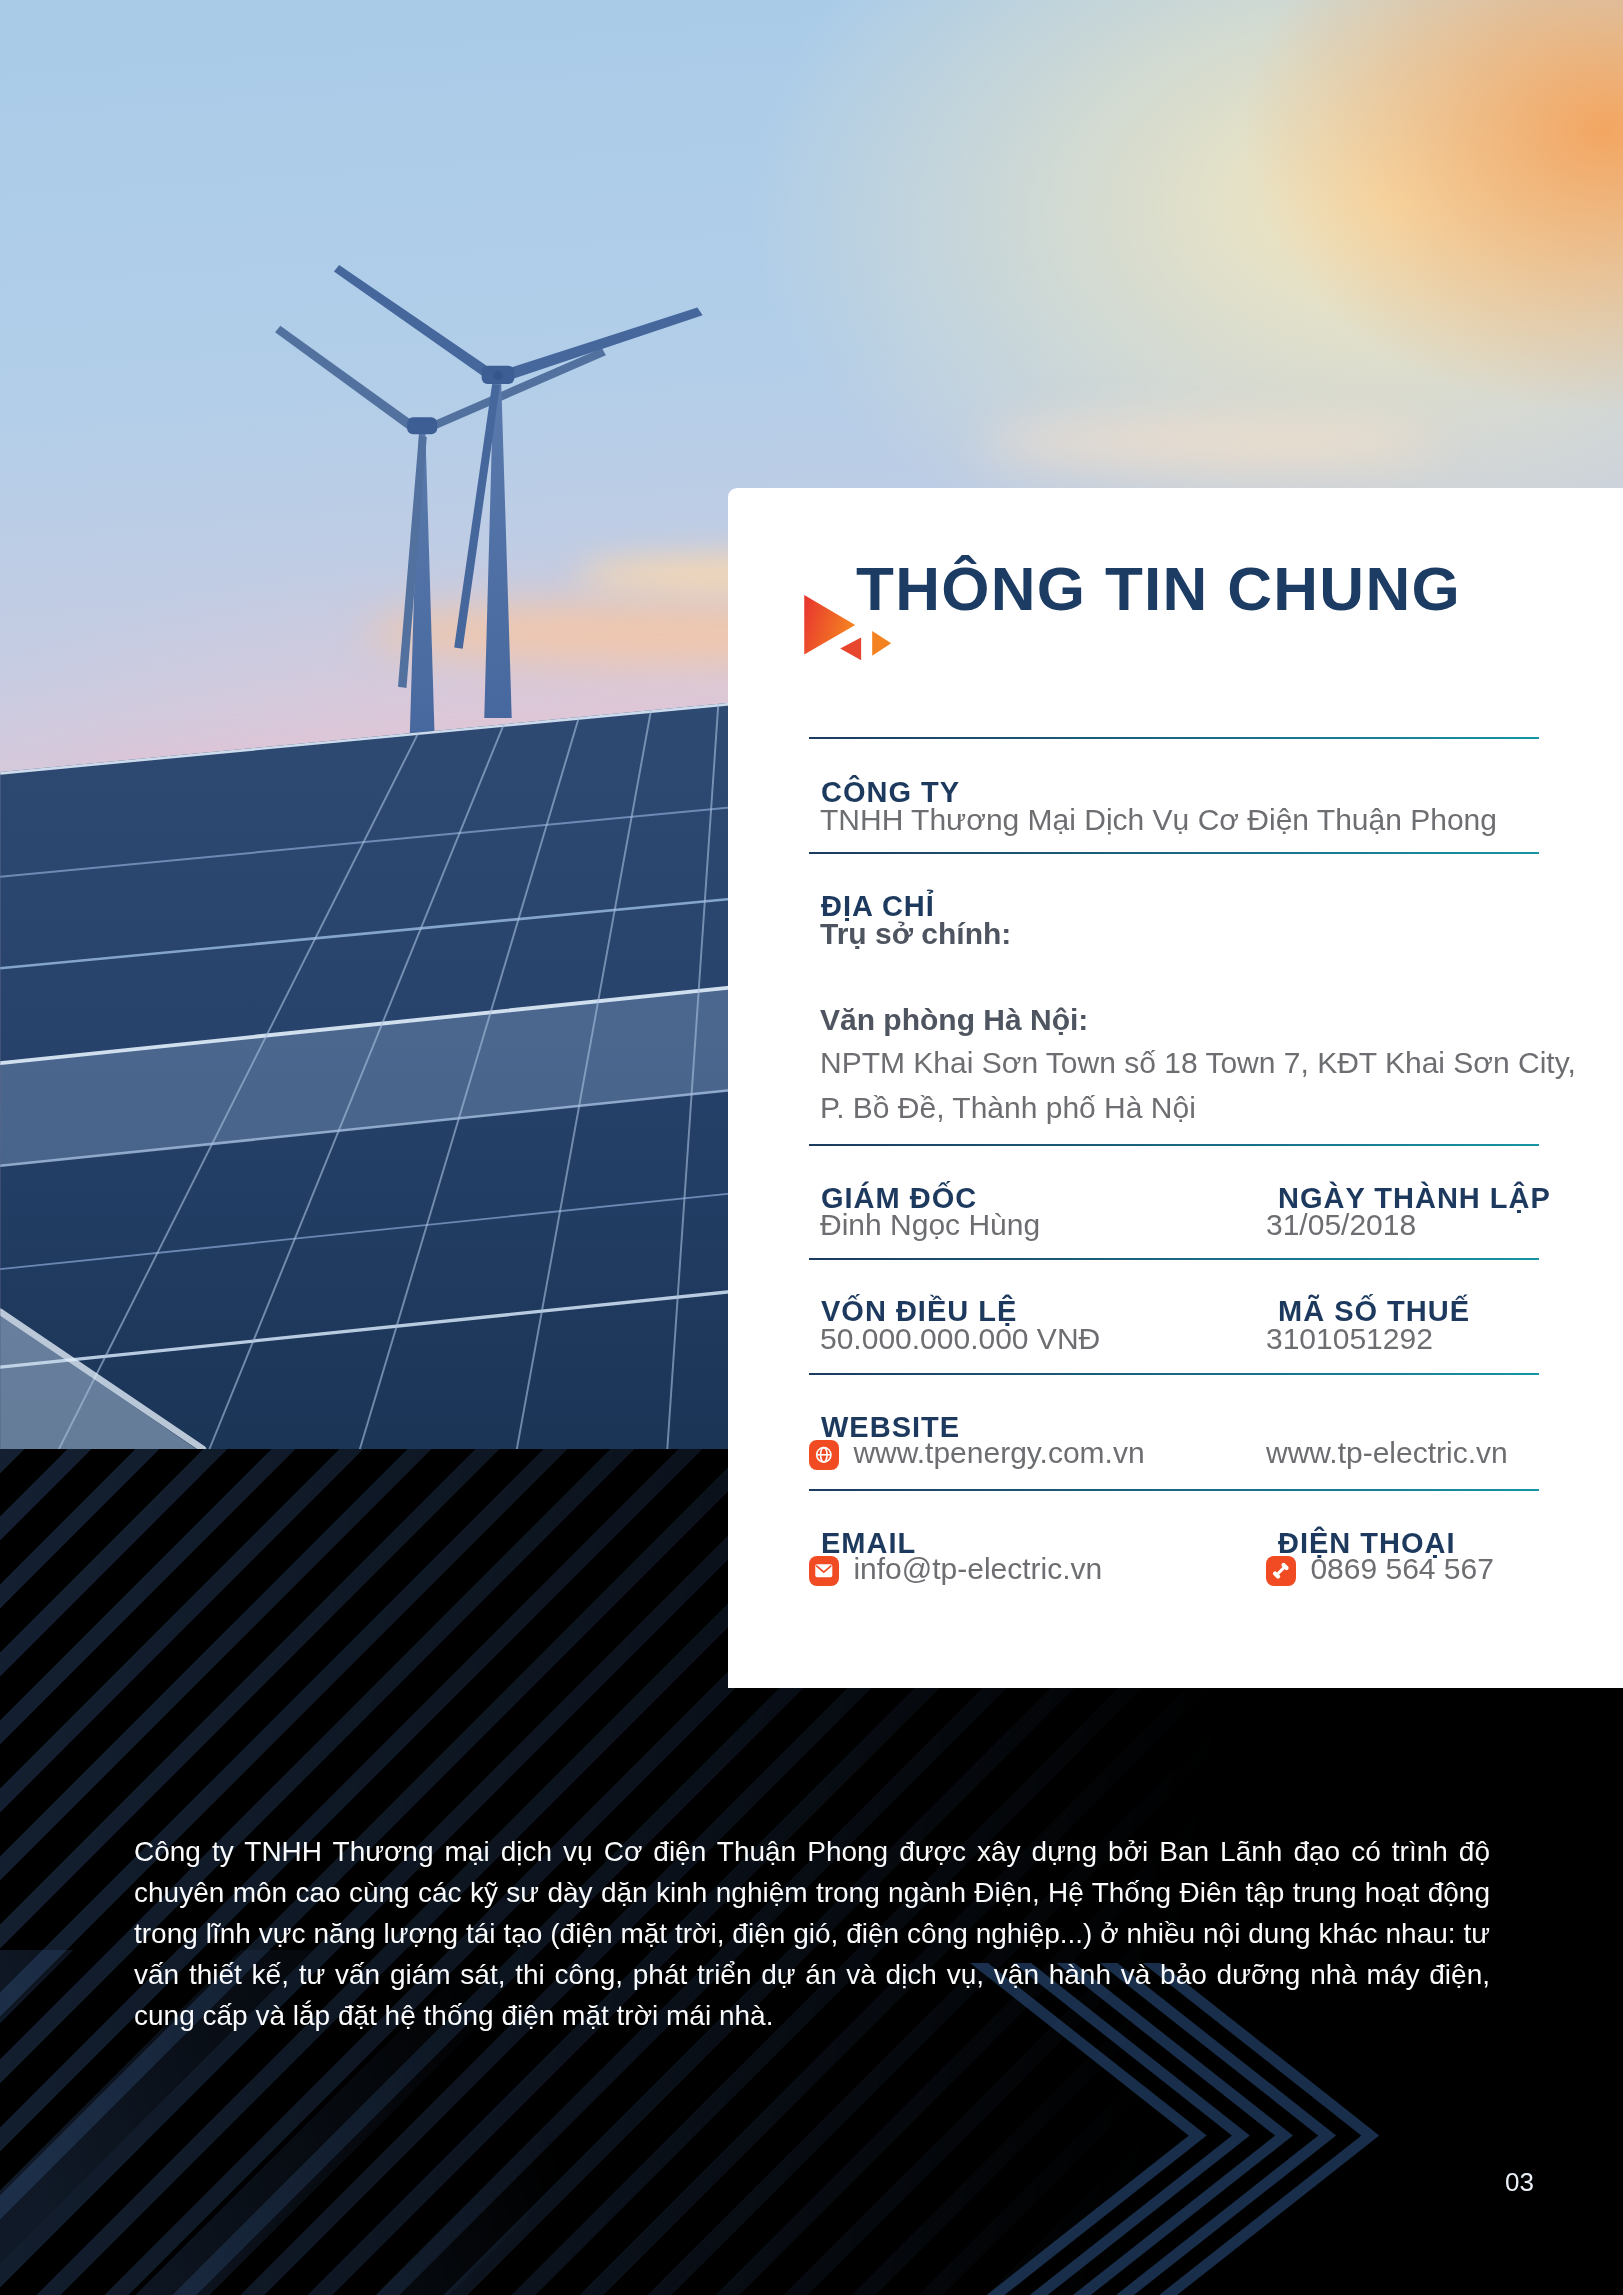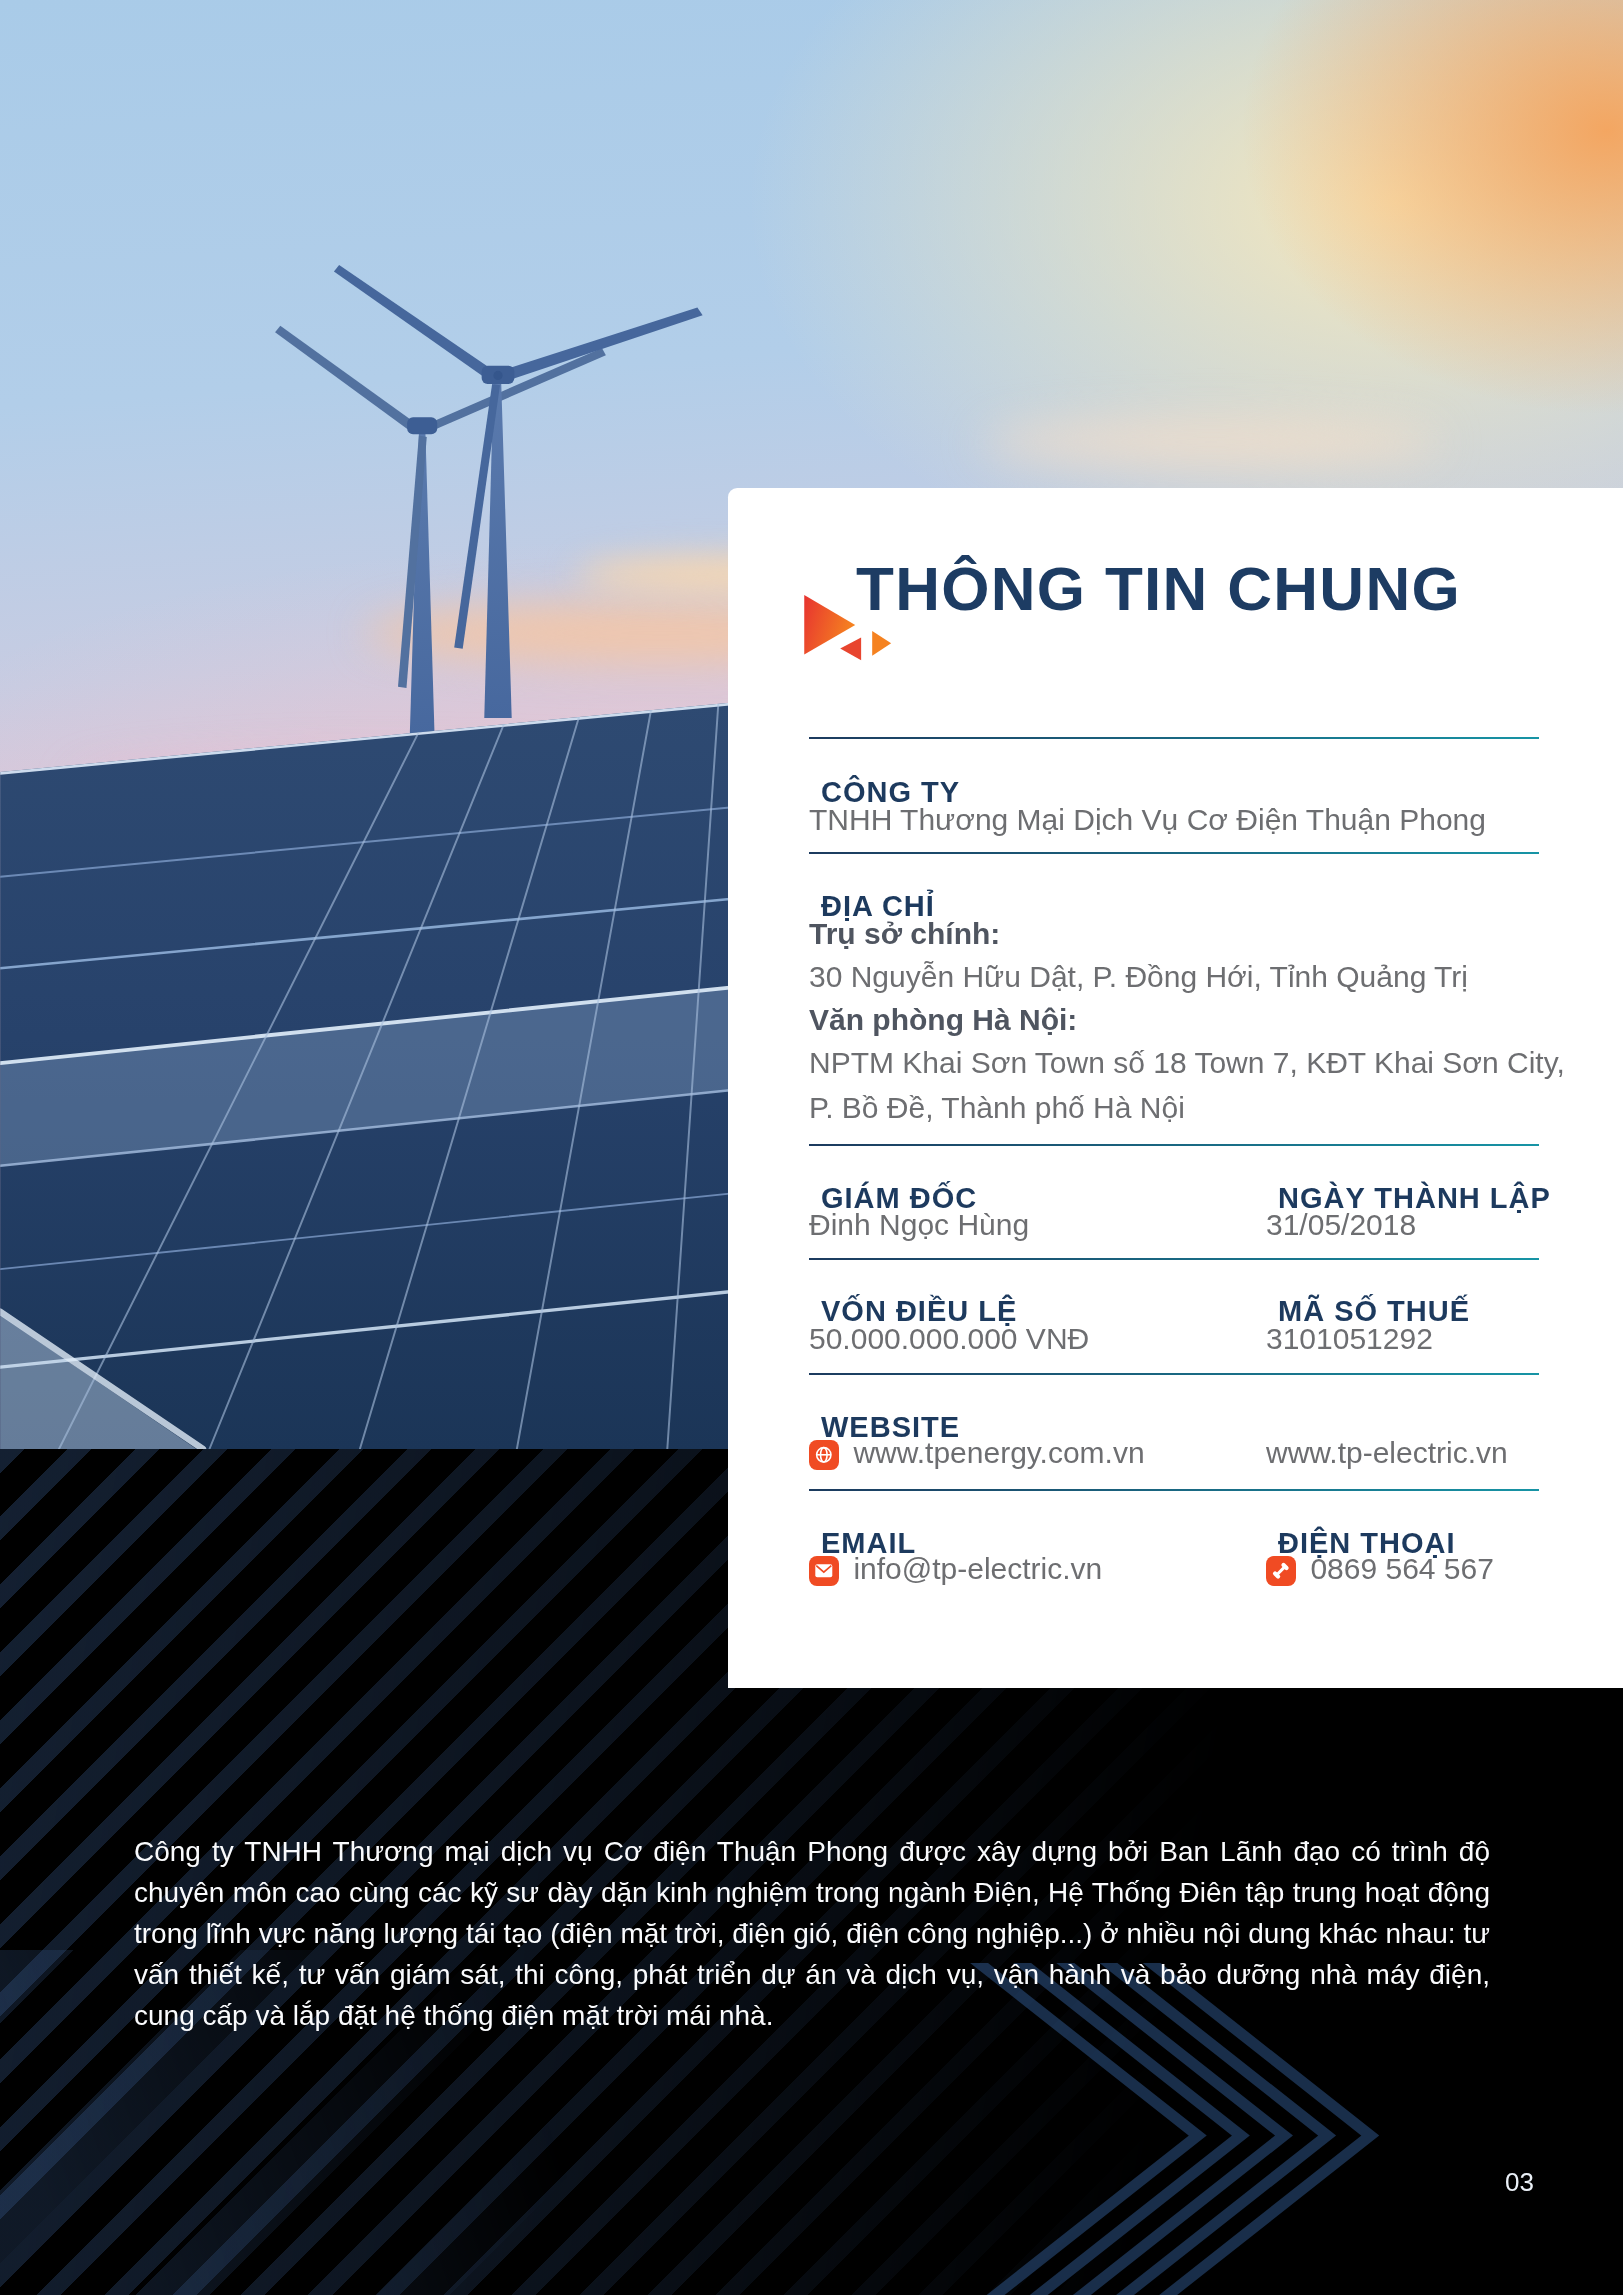--- a/index.html
+++ b/index.html
@@ -35,21 +35,21 @@
     white-space:nowrap;
   }
   .divider{position:absolute;left:81px;width:730px;height:2px;
     background:linear-gradient(90deg,#1C3A5E,#1794A5);}
   .d1{top:249px}.d2{top:364px}.d3{top:656px}.d4{top:770px}.d5{top:885px}.d6{top:1001px}
   .label{
     position:absolute;left:81px;margin:12px;
     font-size:29px;font-weight:700;letter-spacing:1px;color:#1D3A5E;line-height:34px;white-space:nowrap;
   }
   .value{
-    position:absolute;left:81px;margin:0;
+    position:absolute;left:92px;margin:0;
     font-size:30px;font-weight:300;color:#6D6E71;line-height:37px;white-space:nowrap;
   }
   .value.bold{font-weight:700;color:#4F5560;}
   .col2{left:538px !important;}
   .iconrow{position:absolute;left:81px;display:flex;align-items:flex-end;gap:14.4px;}
   .iconrow .txt{font-size:30px;font-weight:300;color:#6D6E71;white-space:nowrap;}
   .icon-badge{width:30px;height:30px;border-radius:7.9px;background:#F04B23;display:flex;align-items:center;justify-content:center;flex:0 0 auto;}
   
   .stripes{position:absolute;left:0;top:1449px;width:1623px;height:846px;
     background:repeating-linear-gradient(135deg, rgba(62,100,155,.32) 0 17px, transparent 17px 48px);
@@ -174,21 +174,20 @@
 
     <div class="divider d1"></div>
 
     <p class="label" style="top:275px">CÔNG TY</p>
     <p class="value" style="top:313px">TNHH Thương Mại Dịch Vụ Cơ Điện Thuận Phong</p>
 
     <div class="divider d2"></div>
 
     <p class="label" style="top:389px">ĐỊA CHỈ</p>
     <p class="value bold" style="top:427px">Trụ sở chính:</p>
-    <p class="value" style="top:470px">30 Nguyễn Hữu Dật, P. Đồng Hới, Tỉnh Quảng Trị</p>
     <p class="value bold" style="top:513px">Văn phòng Hà Nội:</p>
     <p class="value" style="top:556px">NPTM Khai Sơn Town số 18 Town 7, KĐT Khai Sơn City,</p>
     <p class="value" style="top:601px">P. Bồ Đề, Thành phố Hà Nội</p>
 
     <div class="divider d3"></div>
 
     <p class="label" style="top:681px">GIÁM ĐỐC</p>
     <p class="label col2" style="top:681px">NGÀY THÀNH LẬP</p>
     <p class="value" style="top:718px">Đinh Ngọc Hùng</p>
     <p class="value col2" style="top:718px">31/05/2018</p>

